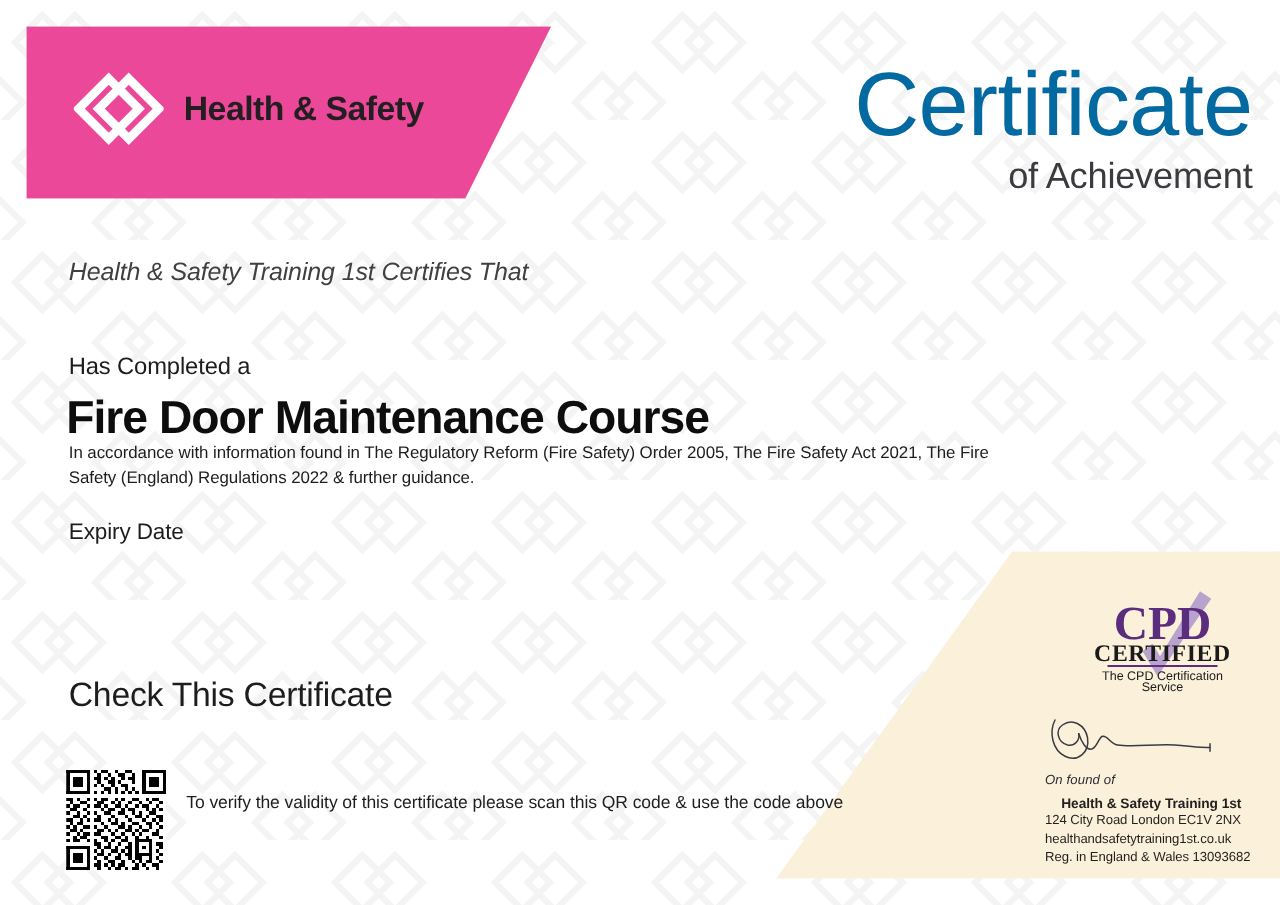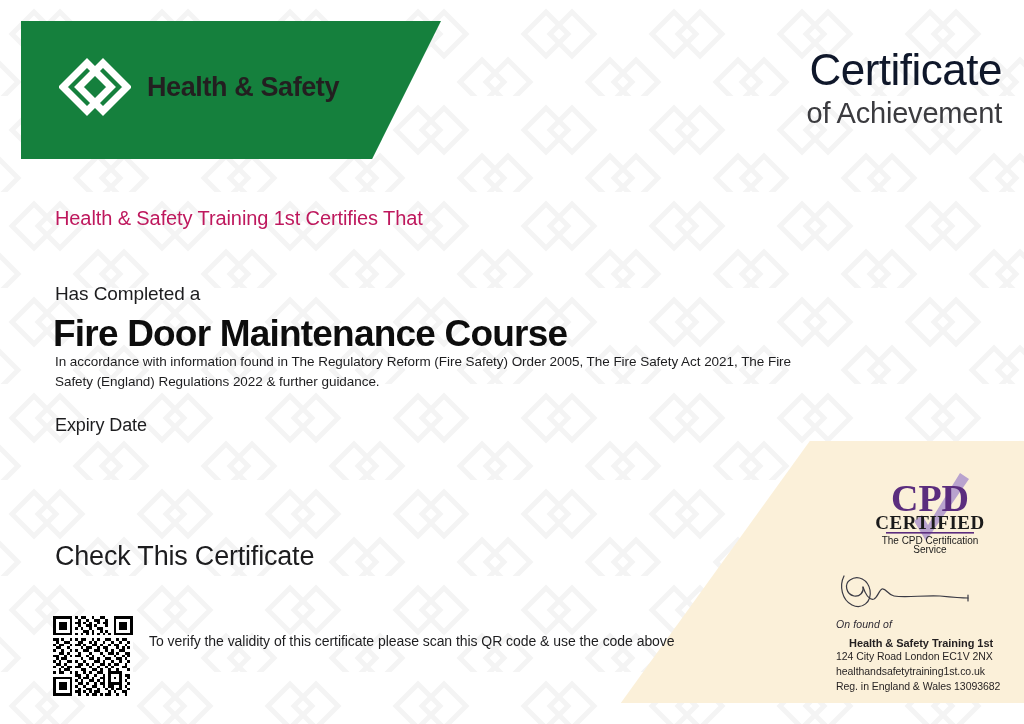--- a/index.html
+++ b/index.html
@@ -30,21 +30,21 @@
     pointer-events: none;
   }
 
   
   .header-banner {
     position: absolute;
     left: 21px;
     top: 21px;
     width: 420px;
     height: 138px;
-    background: #15803d;
+    background: #ec4899;
     clip-path: polygon(0 0, 100% 0, 83.6% 100%, 0 100%);
     z-index: 2;
   }
   .logo-row {
     position: absolute;
     left: 38px;
     top: 30px;
     display: flex;
     align-items: center;
     gap: 16px;
@@ -73,22 +73,22 @@
 
   
   .title-block {
     position: absolute;
     right: 22px;
     top: 48px;
     text-align: right;
     z-index: 3;
   }
   .title-main {
-    font-size: 44px;
-    color: #0f172a;
+    font-size: 72px;
+    color: #0369a1;
     line-height: 1.0;
     letter-spacing: -0.5px;
     white-space: nowrap;
   }
   .title-sub {
     font-size: 29px;
     color: #3b3b3f;
     line-height: 1.1;
     margin-top: 6px;
     letter-spacing: -0.2px;
@@ -107,22 +107,23 @@
     z-index: 1;
   }
 
   
   .body-text { position: absolute; z-index: 3; }
 
   .certifies-line {
     left: 55px;
     top: 207px;
     font-size: 20px;
-    color: #be185d;
+    color: #404040;
     letter-spacing: -0.1px;
+    font-style: italic;
   }
   .completed-line {
     left: 55px;
     top: 283px;
     font-size: 19px;
     color: #1d1d1f;
     letter-spacing: -0.1px;
   }
   .course-name {
     left: 53px;

